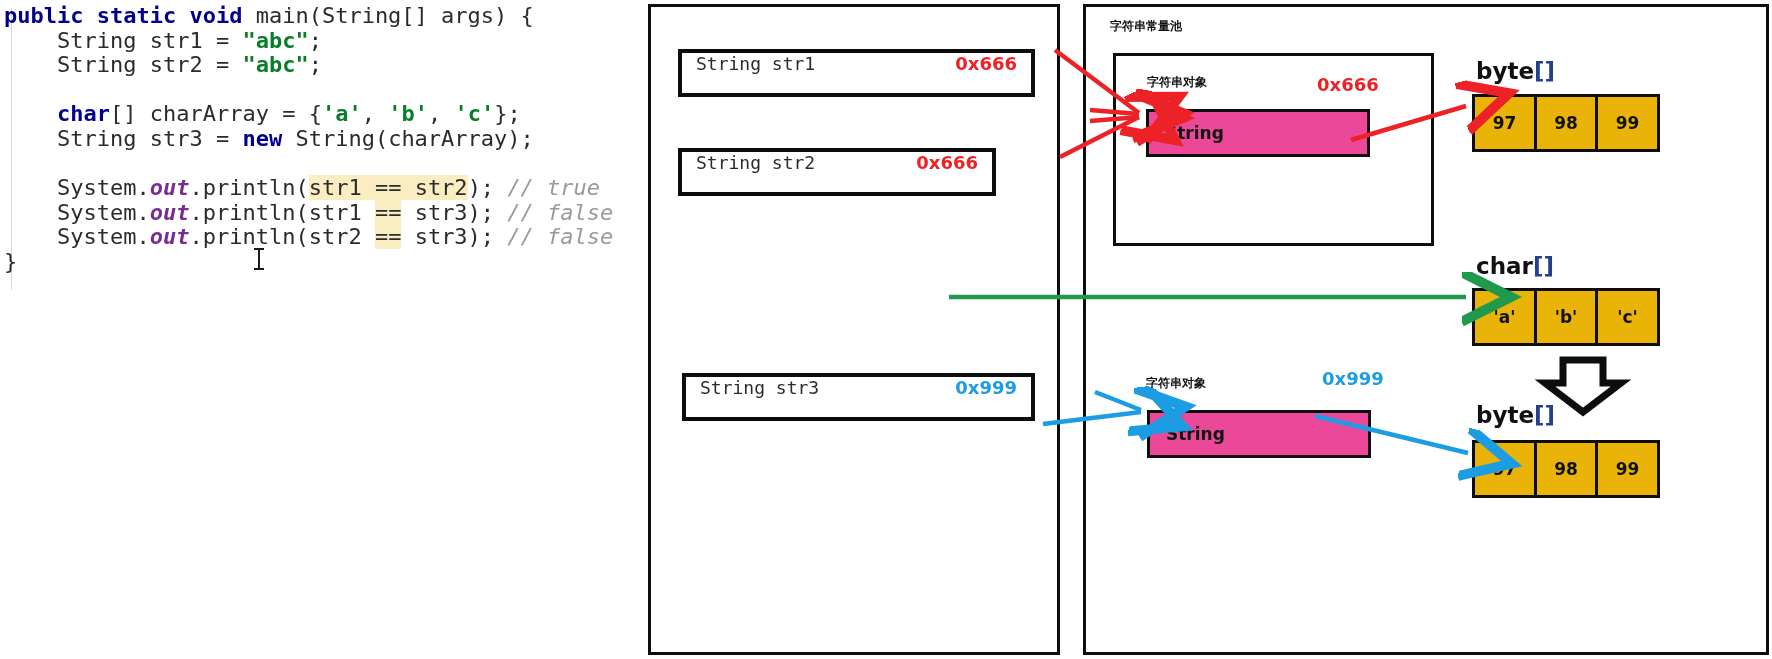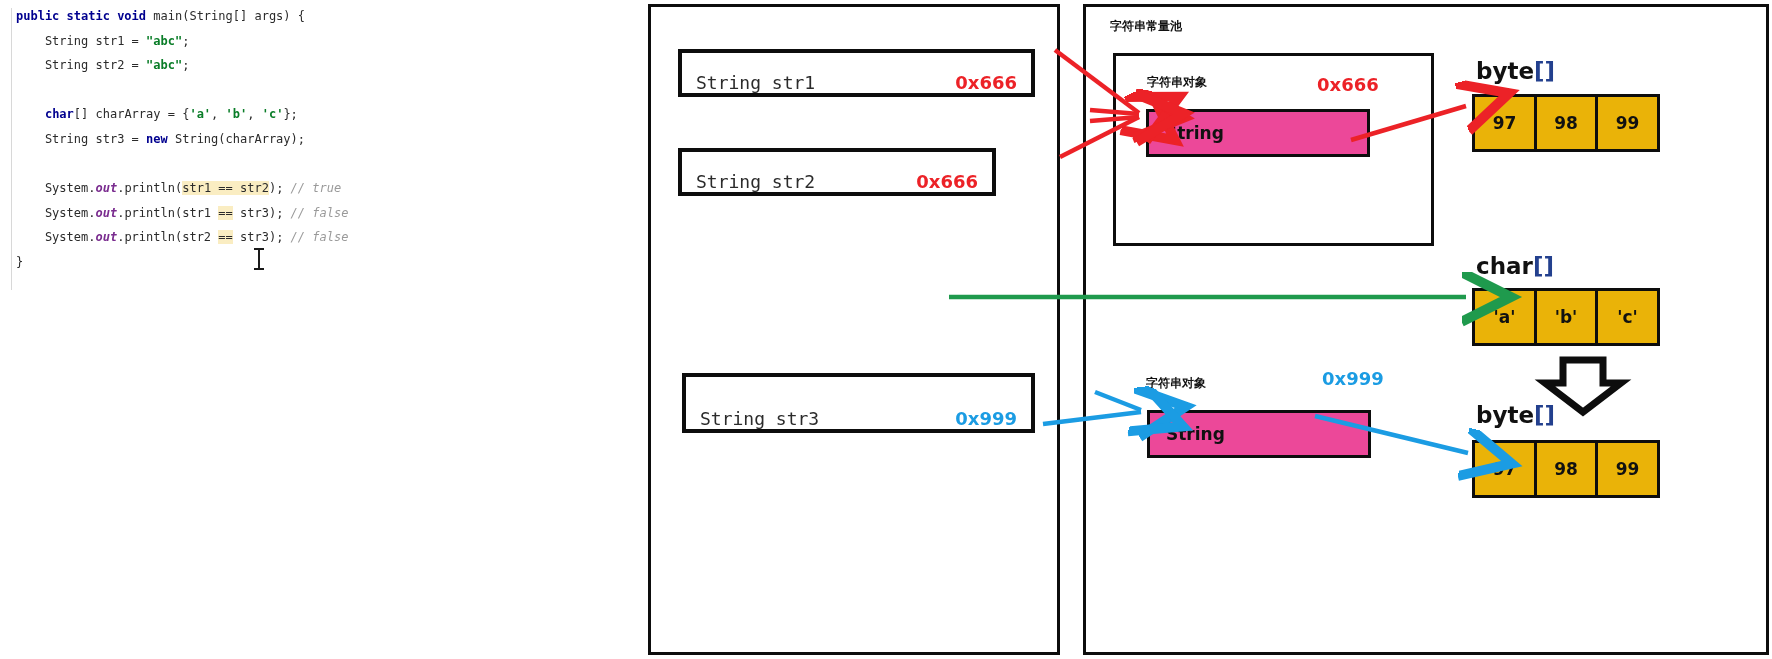--- a/index.html
+++ b/index.html
@@ -6,23 +6,23 @@
   body{
     width:1772px;height:659px;position:relative;overflow:hidden;
     font-family:"Liberation Sans", sans-serif;
   }
   .stage{position:absolute;left:0;top:0;width:1772px;height:659px;}
 
   
   #code-panel{position:absolute;left:0;top:0;width:620px;height:460px;}
   .code-guide{position:absolute;left:11px;top:8px;width:1px;height:282px;background:#d8d8d8;}
   .code{
-    position:absolute;left:16px;top:4px;
+    position:absolute;left:4px;top:4px;
     font-family:"DejaVu Sans Mono","Liberation Mono",monospace;
-    font-size:12px;line-height:24.6px;color:#2b2b2b;white-space:pre;
+    font-size:22px;line-height:24.6px;color:#2b2b2b;white-space:pre;
   }
   .kw{color:#00008f;font-weight:bold;}
   .str{color:#0a7d28;font-weight:bold;}
   .cmt{color:#9a9a9a;font-style:italic;}
   .fld{color:#7a2c8f;font-weight:bold;font-style:italic;}
   .hl{background:#faedc2;}
   .icursor{position:absolute;left:258px;top:248px;width:2px;height:22px;background:#1a1a1a;}
   .icursor:before,.icursor:after{content:"";position:absolute;left:-4px;width:10px;height:2px;background:#1a1a1a;}
   .icursor:before{top:0;}
   .icursor:after{bottom:0;}
@@ -31,21 +31,21 @@
   .note{
     font-family:"DejaVu Sans","Liberation Sans",sans-serif;
     font-size:16.5px;font-weight:bold;color:#111;letter-spacing:.2px;
     margin-bottom:13px;white-space:nowrap;
   }
 
   
   .panel{position:absolute;border:3.5px solid #0d0d0d;background:#fff;box-sizing:border-box;}
   .vbox{
     position:absolute;border:4px solid #0d0d0d;background:#fff;box-sizing:border-box;
-    display:flex;align-items:flex-end;justify-content:space-between;
+    display:flex;align-items:flex-start;justify-content:space-between;
     padding:0 14px;
     font-family:"DejaVu Sans Mono","Liberation Mono",monospace;
     font-size:18px;color:#2b2b2b;white-space:nowrap;
   }
   .vbox .addr{font-family:"DejaVu Sans","Liberation Sans",sans-serif;font-weight:bold;font-size:18px;}
   .addr-red{color:#ec2227;}
   .addr-blue{color:#1b9ce3;}
   .kwnavy{color:#00008f;font-weight:bold;}
 
   .objbox{position:absolute;border:3.5px solid #0d0d0d;background:#ec4899;box-sizing:border-box;
@@ -104,21 +104,21 @@
     <span>String str1</span>
     <span class="addr addr-red">0x666</span>
   </div>
 
   <div class="vbox" style="left:678px;top:148px;width:318px;height:48px;">
     <span>String str2</span>
     <span class="addr addr-red">0x666</span>
   </div>
 
 
-  <div class="vbox" style="left:682px;top:373px;width:353px;height:60px;">
+  <div class="vbox" style="left:682px;top:373px;width:353px;height:48px;">
     <span>String str3</span>
     <span class="addr addr-blue">0x999</span>
   </div>
 
   <div class="panel" style="left:1083px;top:4px;width:686px;height:651px;"></div>
 
   <div class="cnlabel" style="left:1110px;top:18px;">字符串常量池</div>
   <div class="panel" style="left:1113px;top:53px;width:321px;height:193px;"></div>
 
   <div class="cnlabel" style="left:1147px;top:74px;">字符串对象</div>

